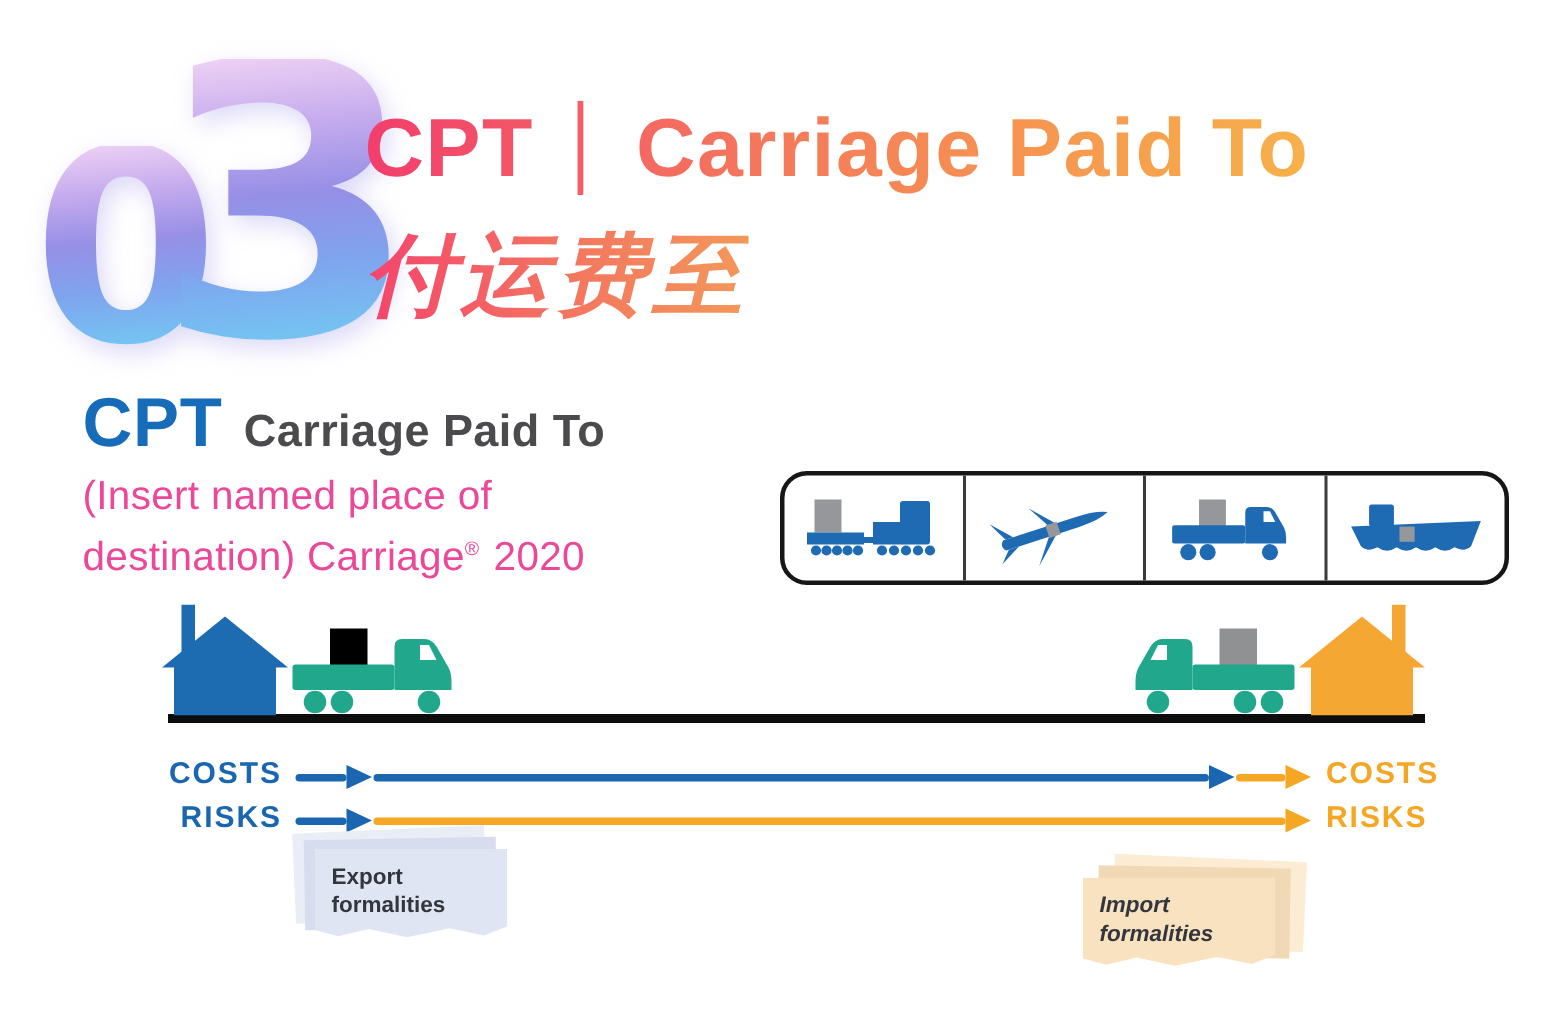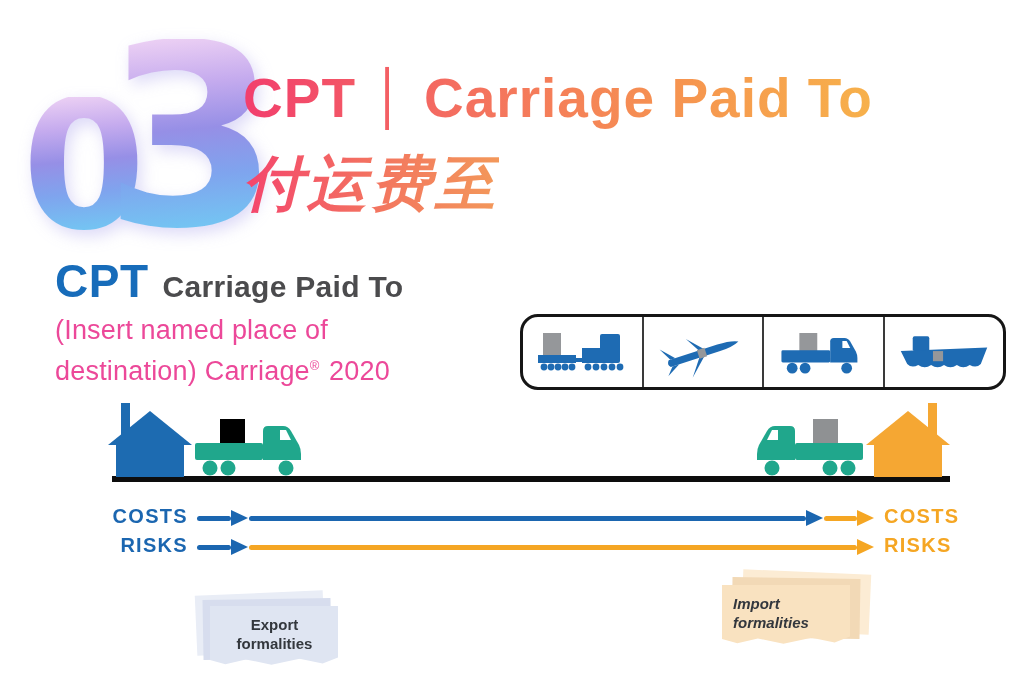--- a/index.html
+++ b/index.html
@@ -204,21 +204,21 @@
   <div class="head orange" style="left:857px; top:510px;"></div>
   <div class="flow-label orange" style="left:884px; top:505px;">COSTS</div>
 
   <div class="flow-label blue lab-left" style="left:96px; top:534px;">RISKS</div>
   <div class="bar blue" style="left:197px; top:545px; width:34px;"></div>
   <div class="head blue" style="left:231px; top:539px;"></div>
   <div class="bar orange" style="left:249px; top:545px; width:608px;"></div>
   <div class="head orange" style="left:857px; top:539px;"></div>
   <div class="flow-label orange" style="left:884px; top:534px;">RISKS</div>
 
-  <div class="stack export" style="left:196px; top:593px;text-align:center;">
+  <div class="stack export" style="left:196px; top:553px;">
     <div class="paper p1" style="left:0;  top:0;"></div>
     <div class="paper p2" style="left:7px; top:6px;"></div>
     <div class="paper p3 front" style="left:14px; top:13px;">
       <div class="paper-label">Export formalities</div>
     </div>
   </div>
 
   <div class="stack import" style="left:722px; top:572px;">
     <div class="paper p1" style="left:20px; top:0;"></div>
     <div class="paper p2" style="left:10px; top:6px;"></div>

